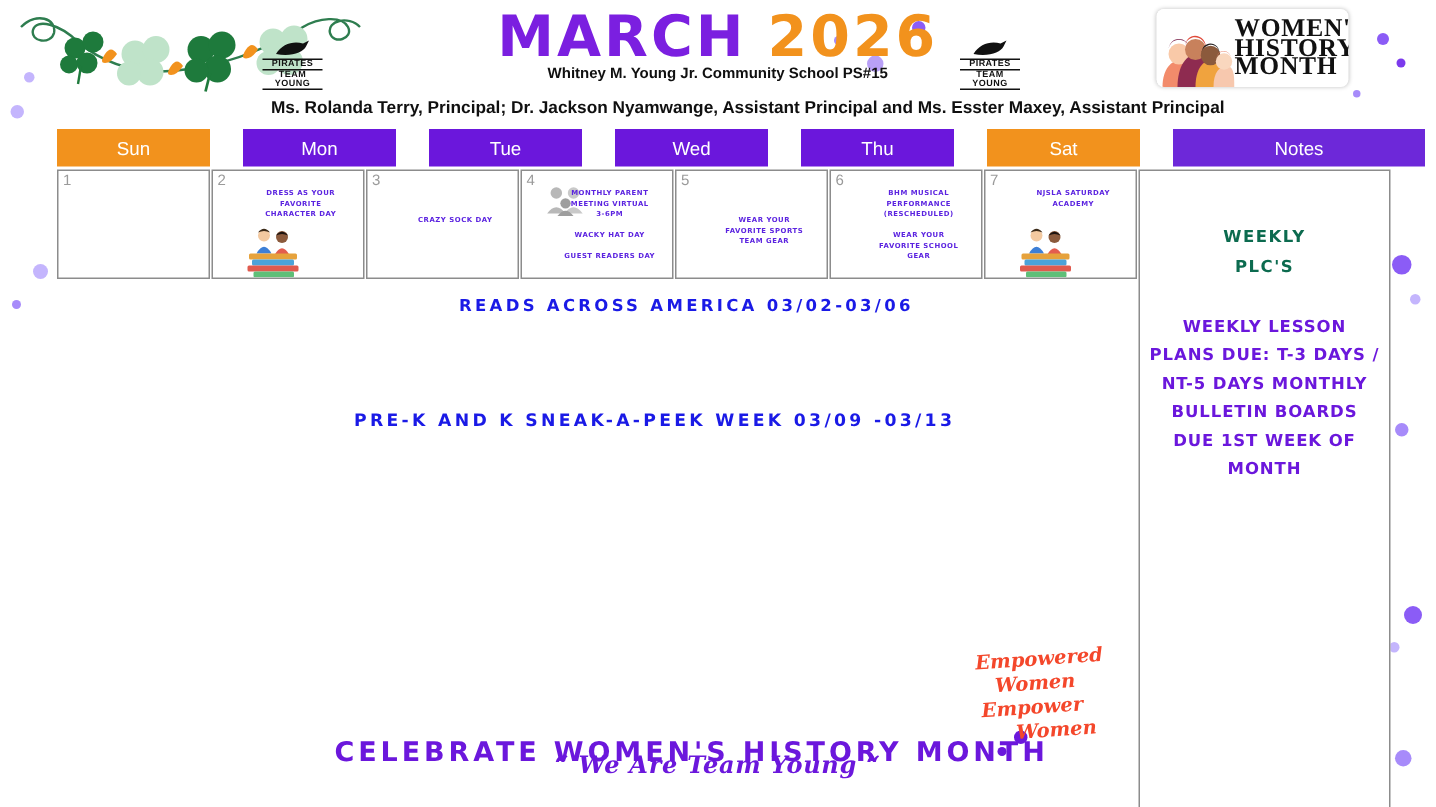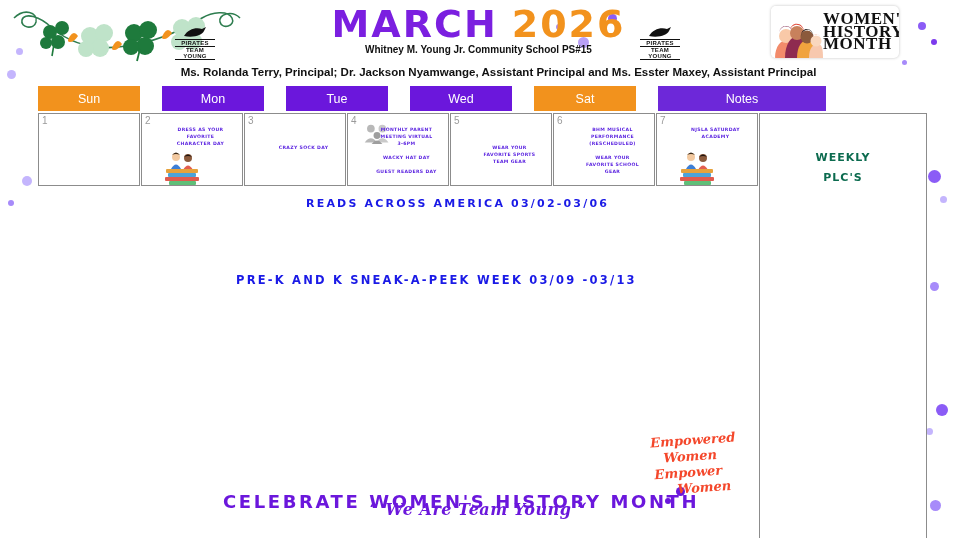--- a/index.html
+++ b/index.html
@@ -272,20 +272,21 @@
     </div>
   </div>
 </div>
 
 <div class="cal">
   <div class="row" id="dow-row">
       <div class="dow sun">Sun</div>
       <div class="dow mon">Mon</div>
       <div class="dow tue">Tue</div>
       <div class="dow wed">Wed</div>
+      <div class="dow thu">Thu</div>
       <div class="dow sat">Sat</div>
       <div class="dow notes">Notes</div>
     </div>
   <div class="weeks" id="weeks">
       <div class="wrow">
         <div class="cell">
           <div class="daynum">1</div>
         </div>
         <div class="cell">
           <div class="daynum">2</div>
@@ -355,20 +356,21 @@
             <div>NJSLA SATURDAY</div>
             <div>ACADEMY</div>
           </div>
         </div>
         <div class="notes-panel" style="height: 475px; padding-left: 28px;">
           <div class="notes-inner">
             <div class="plc">
               <div>WEEKLY</div>
               <div>PLC'S</div>
             </div>
+            <div class="notes-body">WEEKLY LESSON PLANS DUE: T-3 DAYS / NT-5 DAYS MONTHLY BULLETIN BOARDS DUE 1ST WEEK OF MONTH</div>
           </div>
         </div>
       </div>
       <div class="wrow">
         <div class="cell">
           <div class="daynum">8</div>
           <div class="ev">
             <div>NJSLA SATURDAY</div>
             <div>ACADEMY</div>
           </div>

